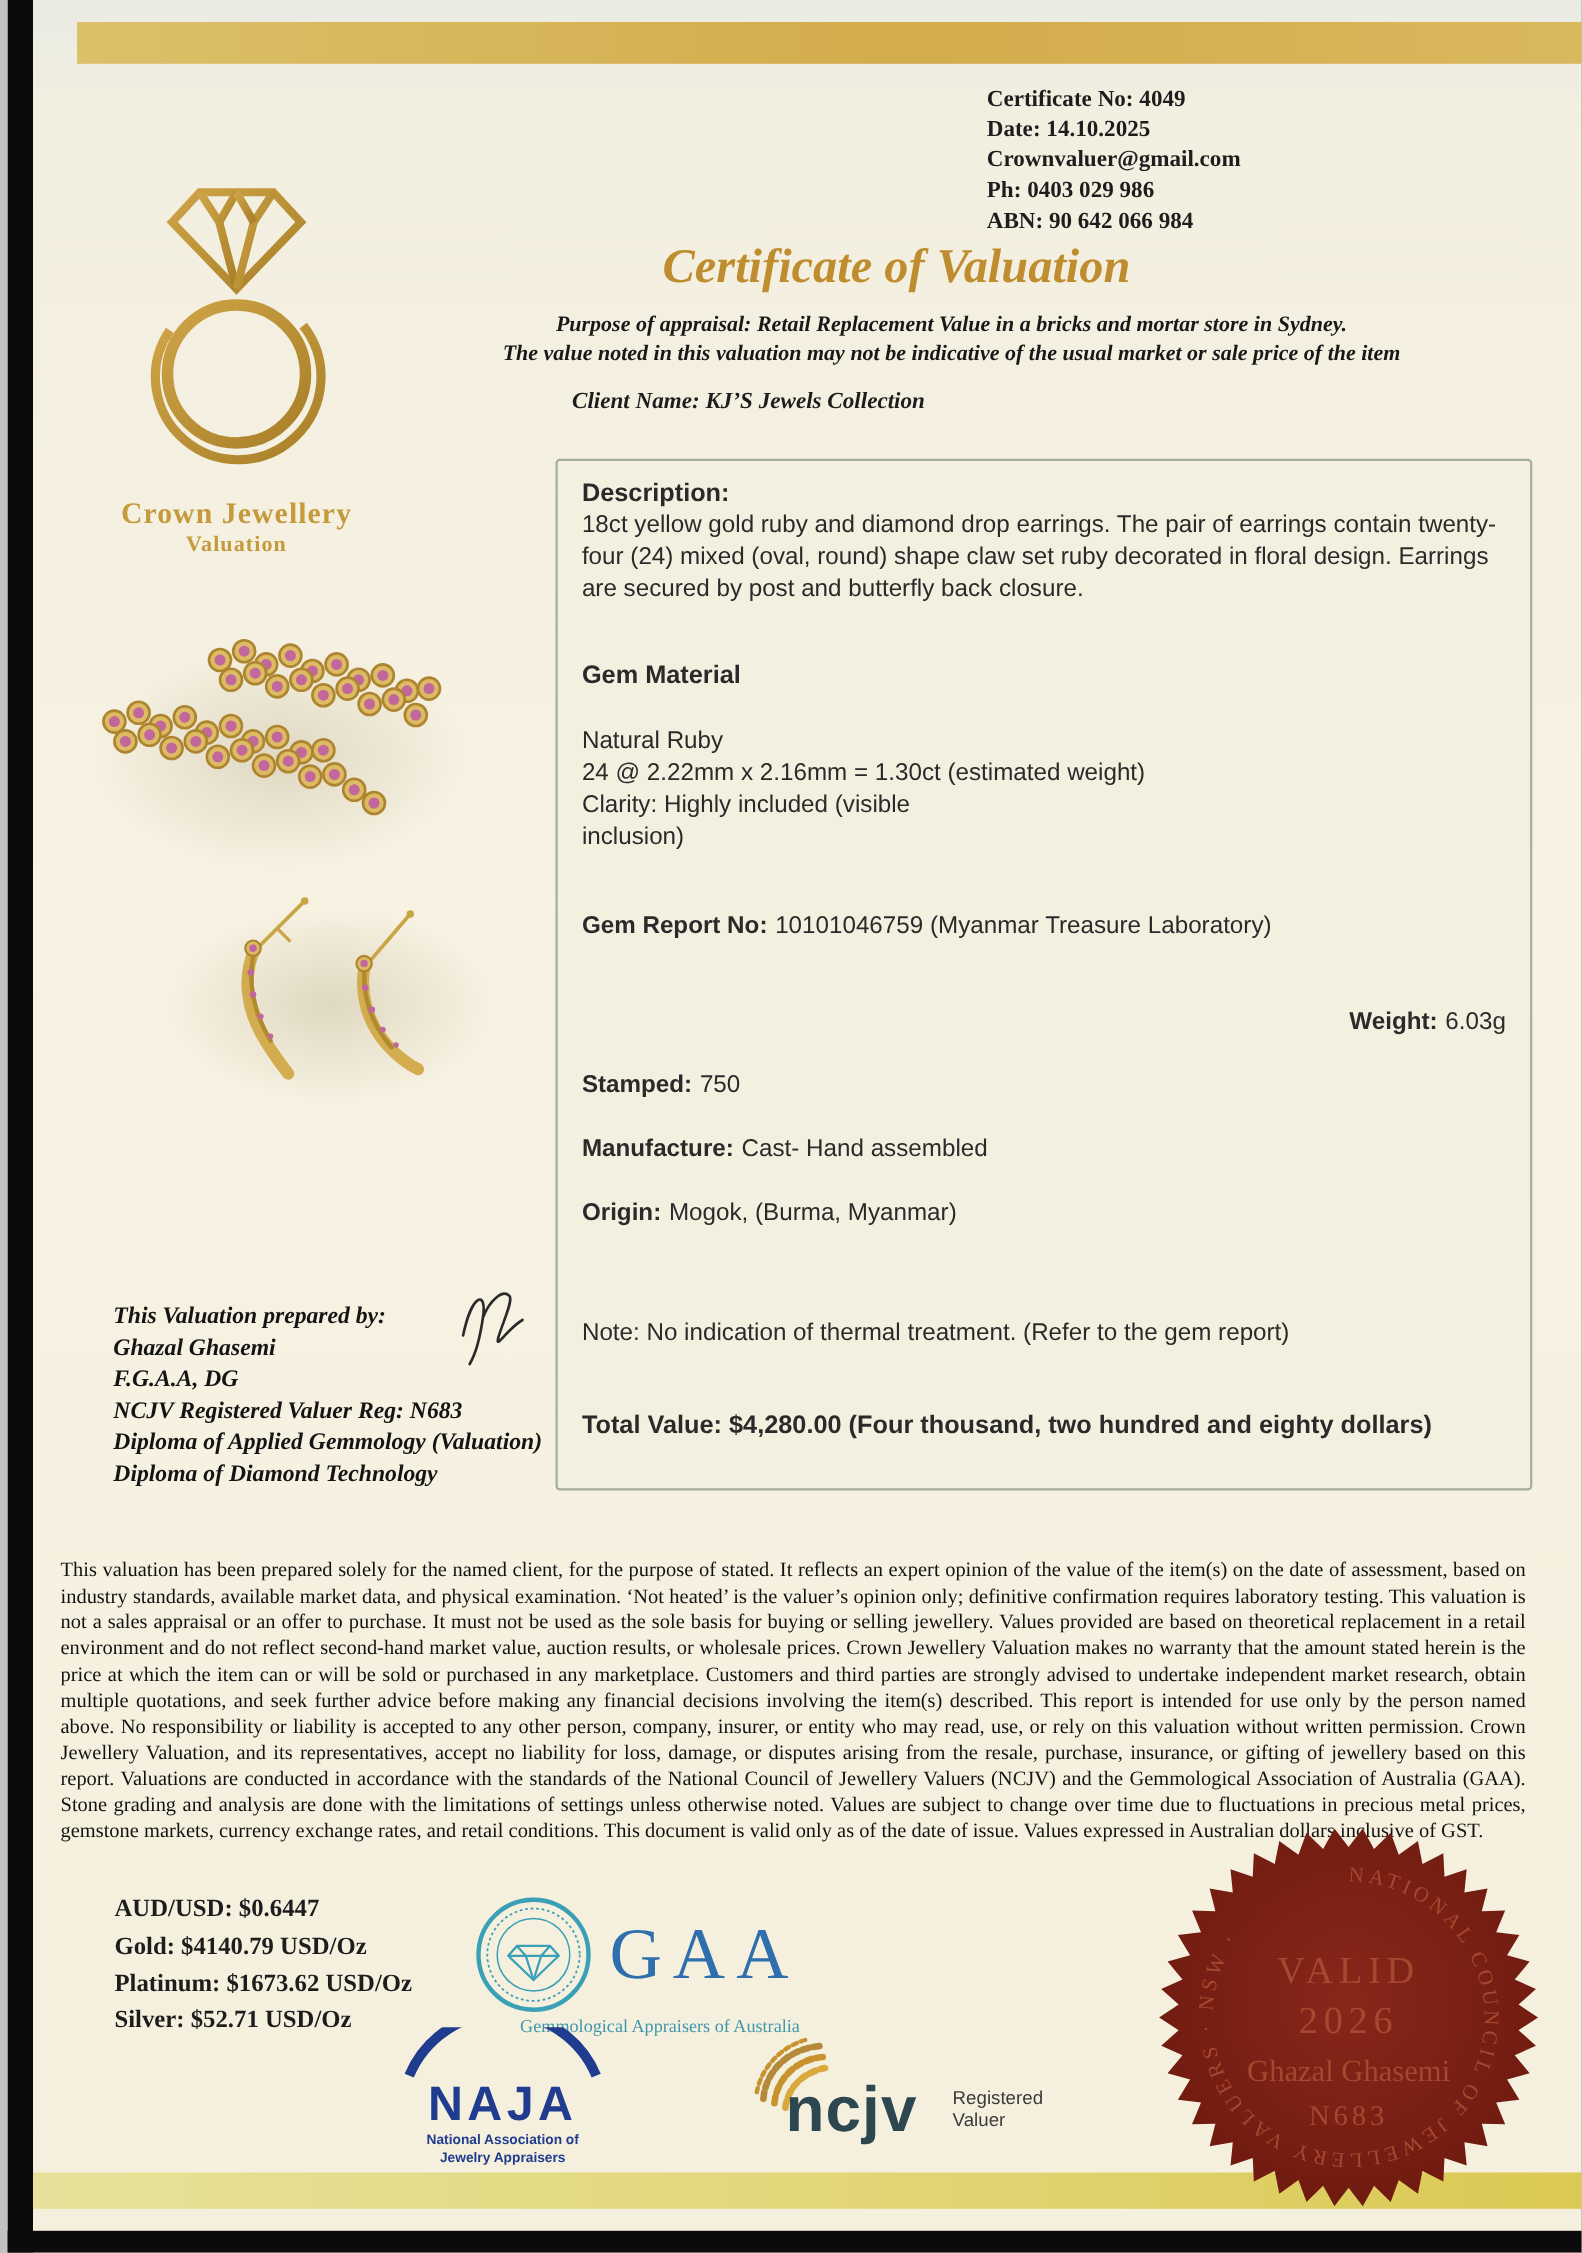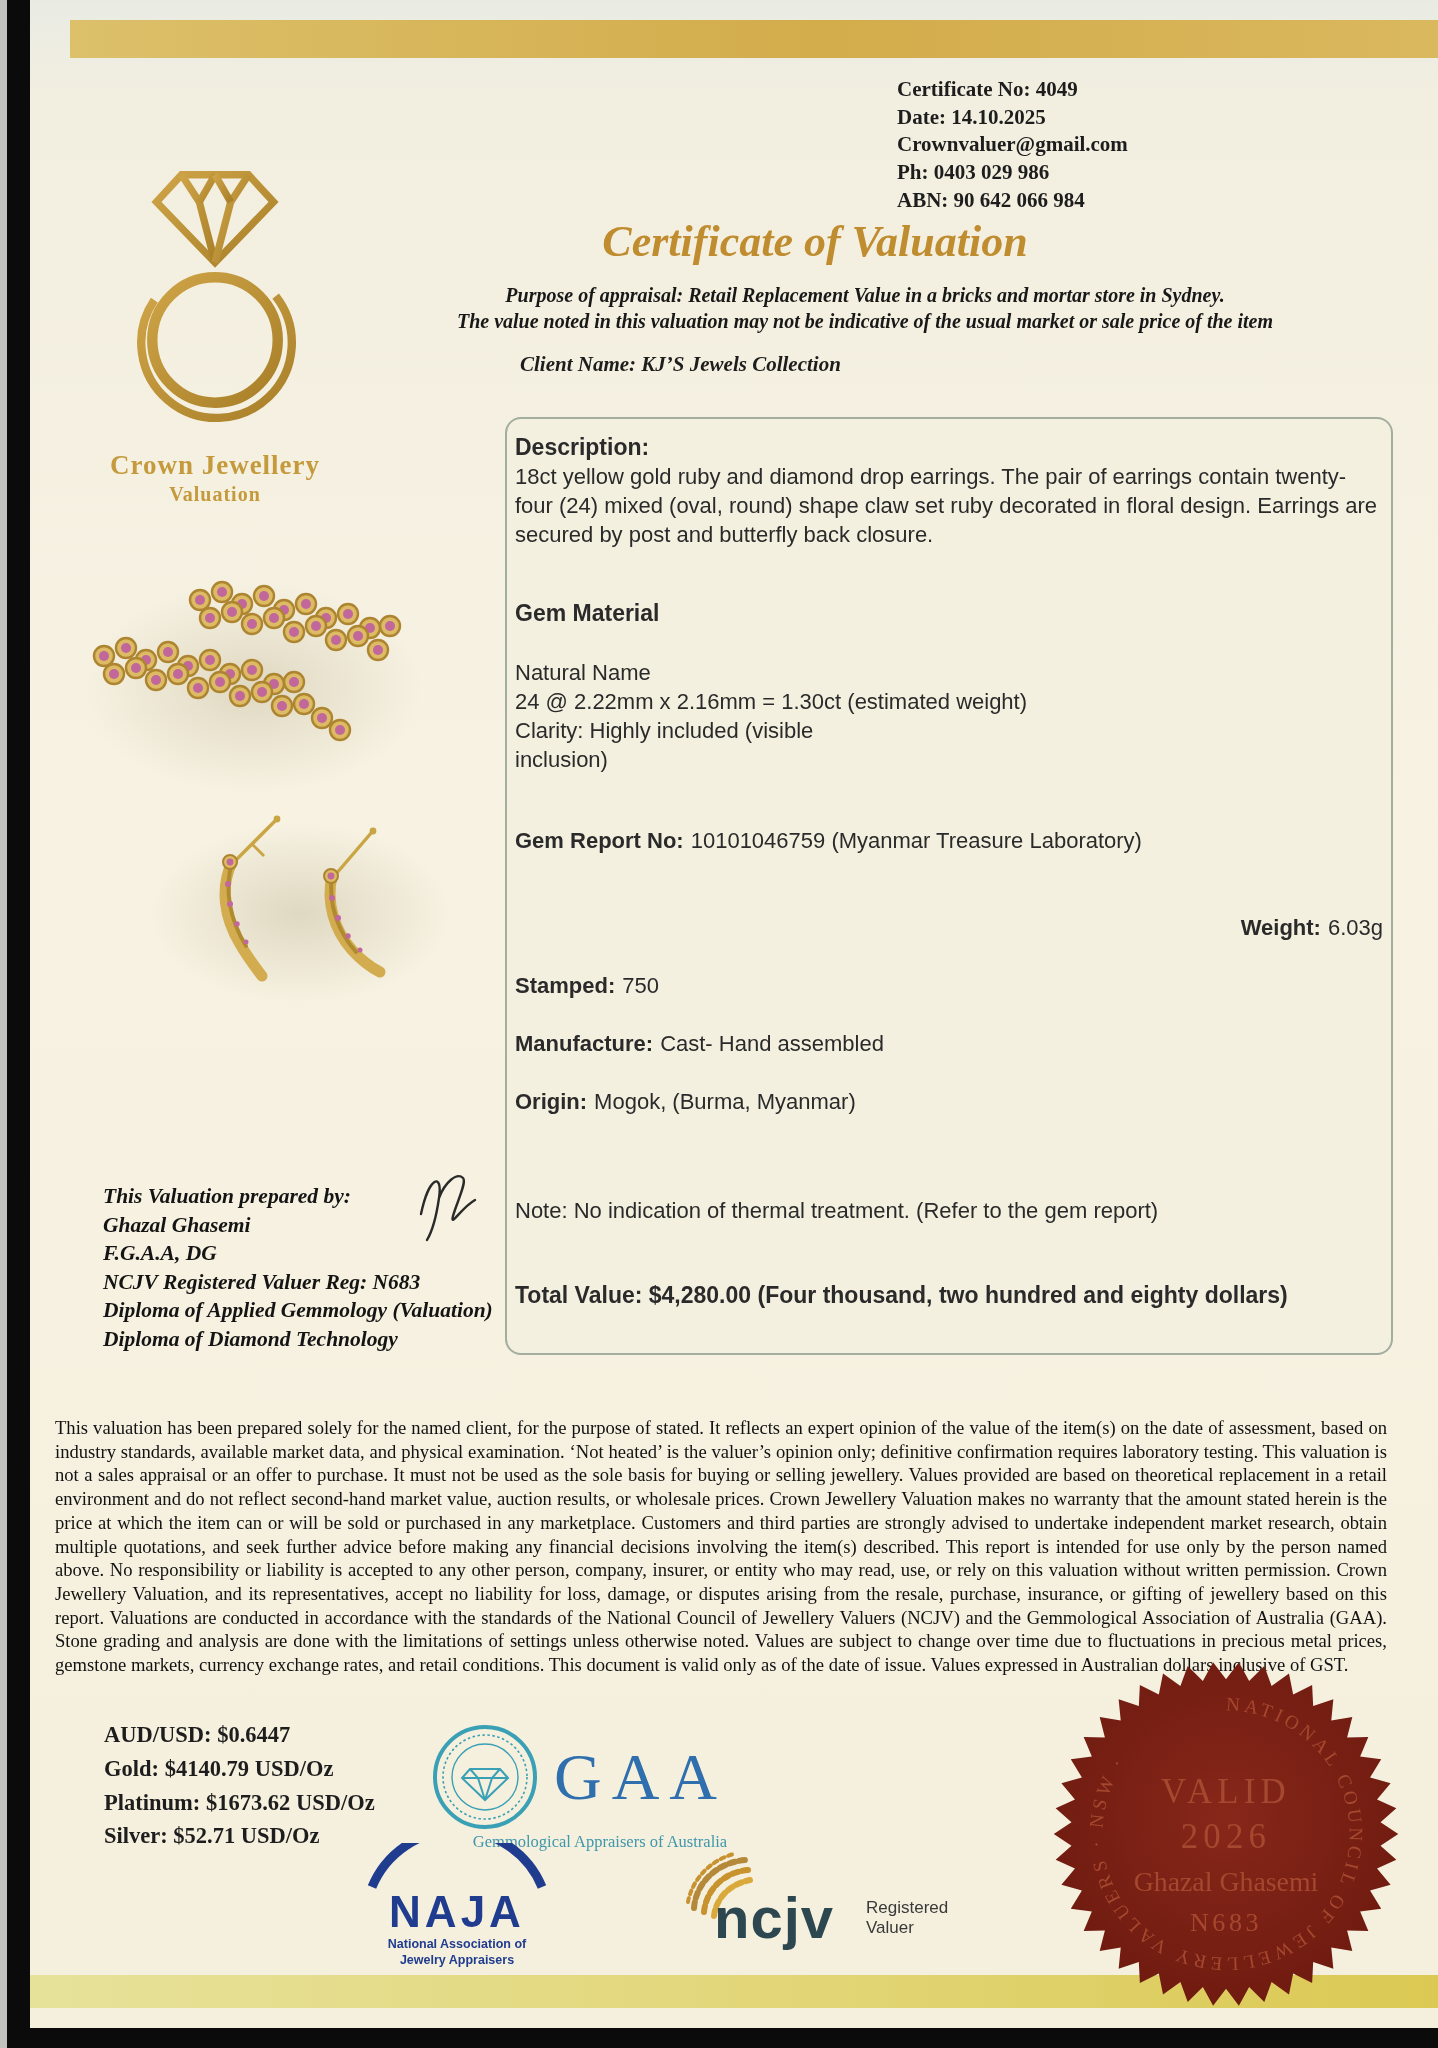--- a/index.html
+++ b/index.html
@@ -23,23 +23,23 @@
   .brand .name{font-size:27px;font-weight:bold;letter-spacing:1px;margin-top:6px;}
   .brand .sub{font-size:20px;font-weight:bold;letter-spacing:1px;margin-top:2px;}
 
   .doc-title{position:absolute;left:420px;top:216px;width:790px;text-align:center;
     font-size:44px;font-weight:bold;font-style:italic;color:#bf8d2f;}
   .purpose{position:absolute;left:350px;top:282px;width:1030px;text-align:center;
     font-size:20px;font-weight:bold;font-style:italic;color:#181818;line-height:1.3;}
   .client-line{position:absolute;left:520px;top:352px;font-size:21px;font-weight:bold;font-style:italic;text-align:center;}
 
   .details-box{position:absolute;left:505px;top:417px;width:888px;height:938px;
-    border:2px solid #a3ae9e;border-radius:16px;background:#f4f0e0;
+    border:2px solid #a3ae9e;border-radius:4px;background:#f4f0e0;
     font-family:"Liberation Sans", sans-serif;font-size:22px;color:#2a2a2a;
-    padding:14px 8px;box-sizing:border-box;line-height:29px;}
+    padding:14px 22px;box-sizing:border-box;line-height:29px;}
   .details-box .h{font-weight:bold;font-size:23px;}
   .lv .lbl{font-weight:bold;}
   .lv .val{margin-left:7px;}
   .colour-row{display:flex;}
   .colour-row .col1{width:448px;flex:none;}
   .mt-gem{margin-top:50px;}
   .mt-nat{margin-top:30px;}
   .mt-report{margin-top:52px;}
   .mt-weight{margin-top:58px;text-align:right;}
   .mt-field{margin-top:29px;}
@@ -121,21 +121,21 @@
     <div>Purpose of appraisal: Retail Replacement Value in a bricks and mortar store in Sydney.</div>
     <div>The value noted in this valuation may not be indicative of the usual market or sale price of the item</div>
   </div>
   <div class="client-line">Client Name: KJ’S Jewels Collection</div>
 
   <div class="details-box">
     <div class="h">Description:</div>
     <div>18ct yellow gold ruby and diamond drop earrings. The pair of earrings contain twenty-four (24) mixed (oval, round) shape claw set ruby decorated in floral design. Earrings are secured by post and butterfly back closure.</div>
 
     <div class="h mt-gem">Gem Material</div>
-    <div class="mt-nat">Natural Name</div>
+    <div class="mt-nat">Natural Ruby</div>
     <div>24 @ 2.22mm x 2.16mm = 1.30ct (estimated weight)</div>
     <div class="colour-row">
       <span>Clarity: Highly included (visible</span>
     </div>
     <div>inclusion)</div>
 
     <div class="lv mt-report">
       <span class="lbl">Gem Report No:</span><span class="val">10101046759 (Myanmar Treasure Laboratory)</span>
     </div>
 

